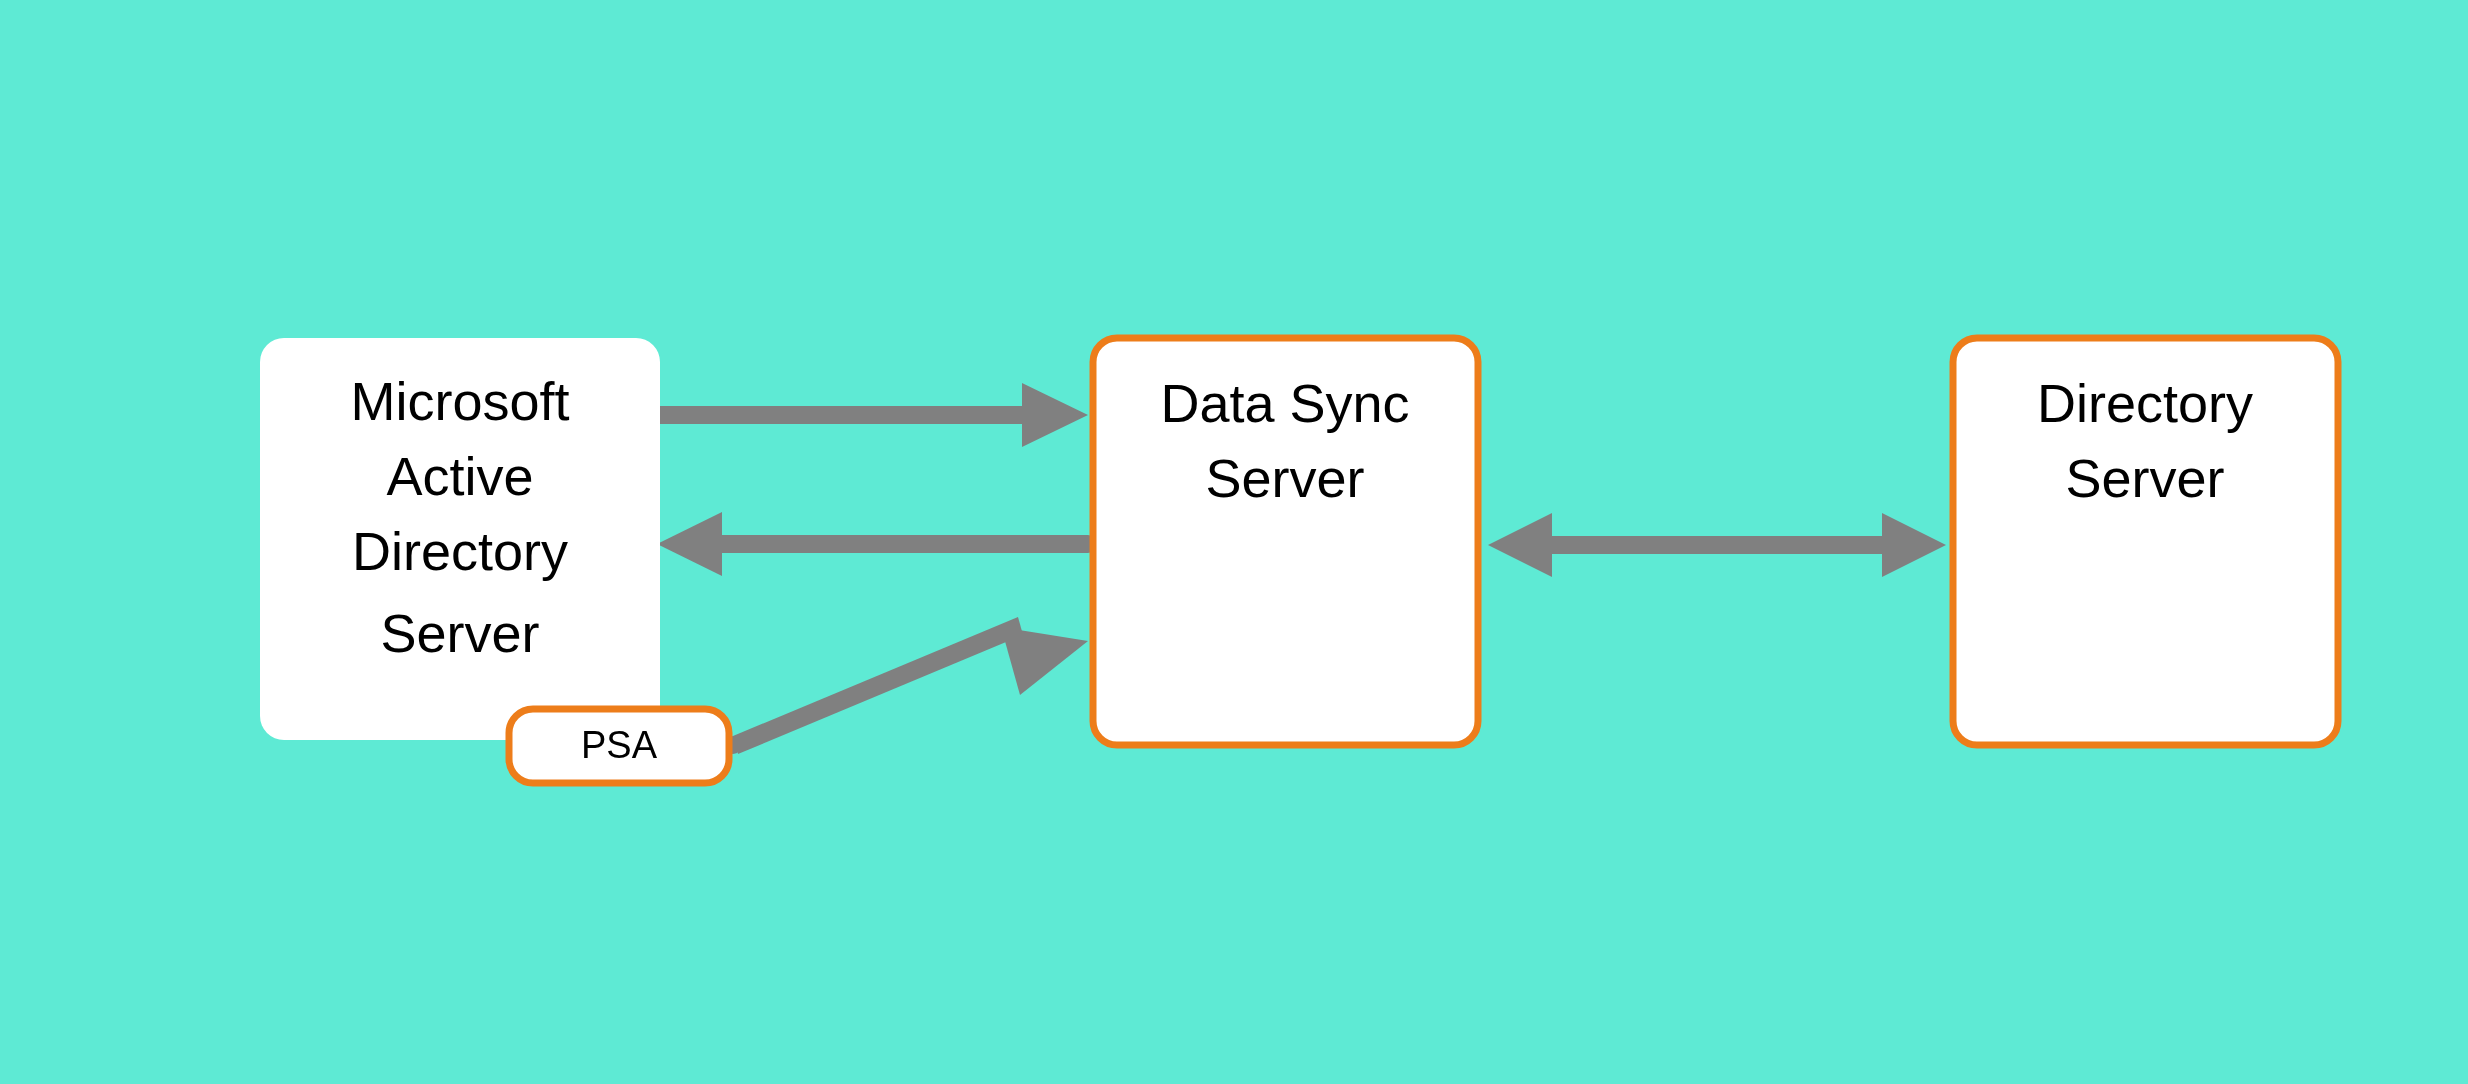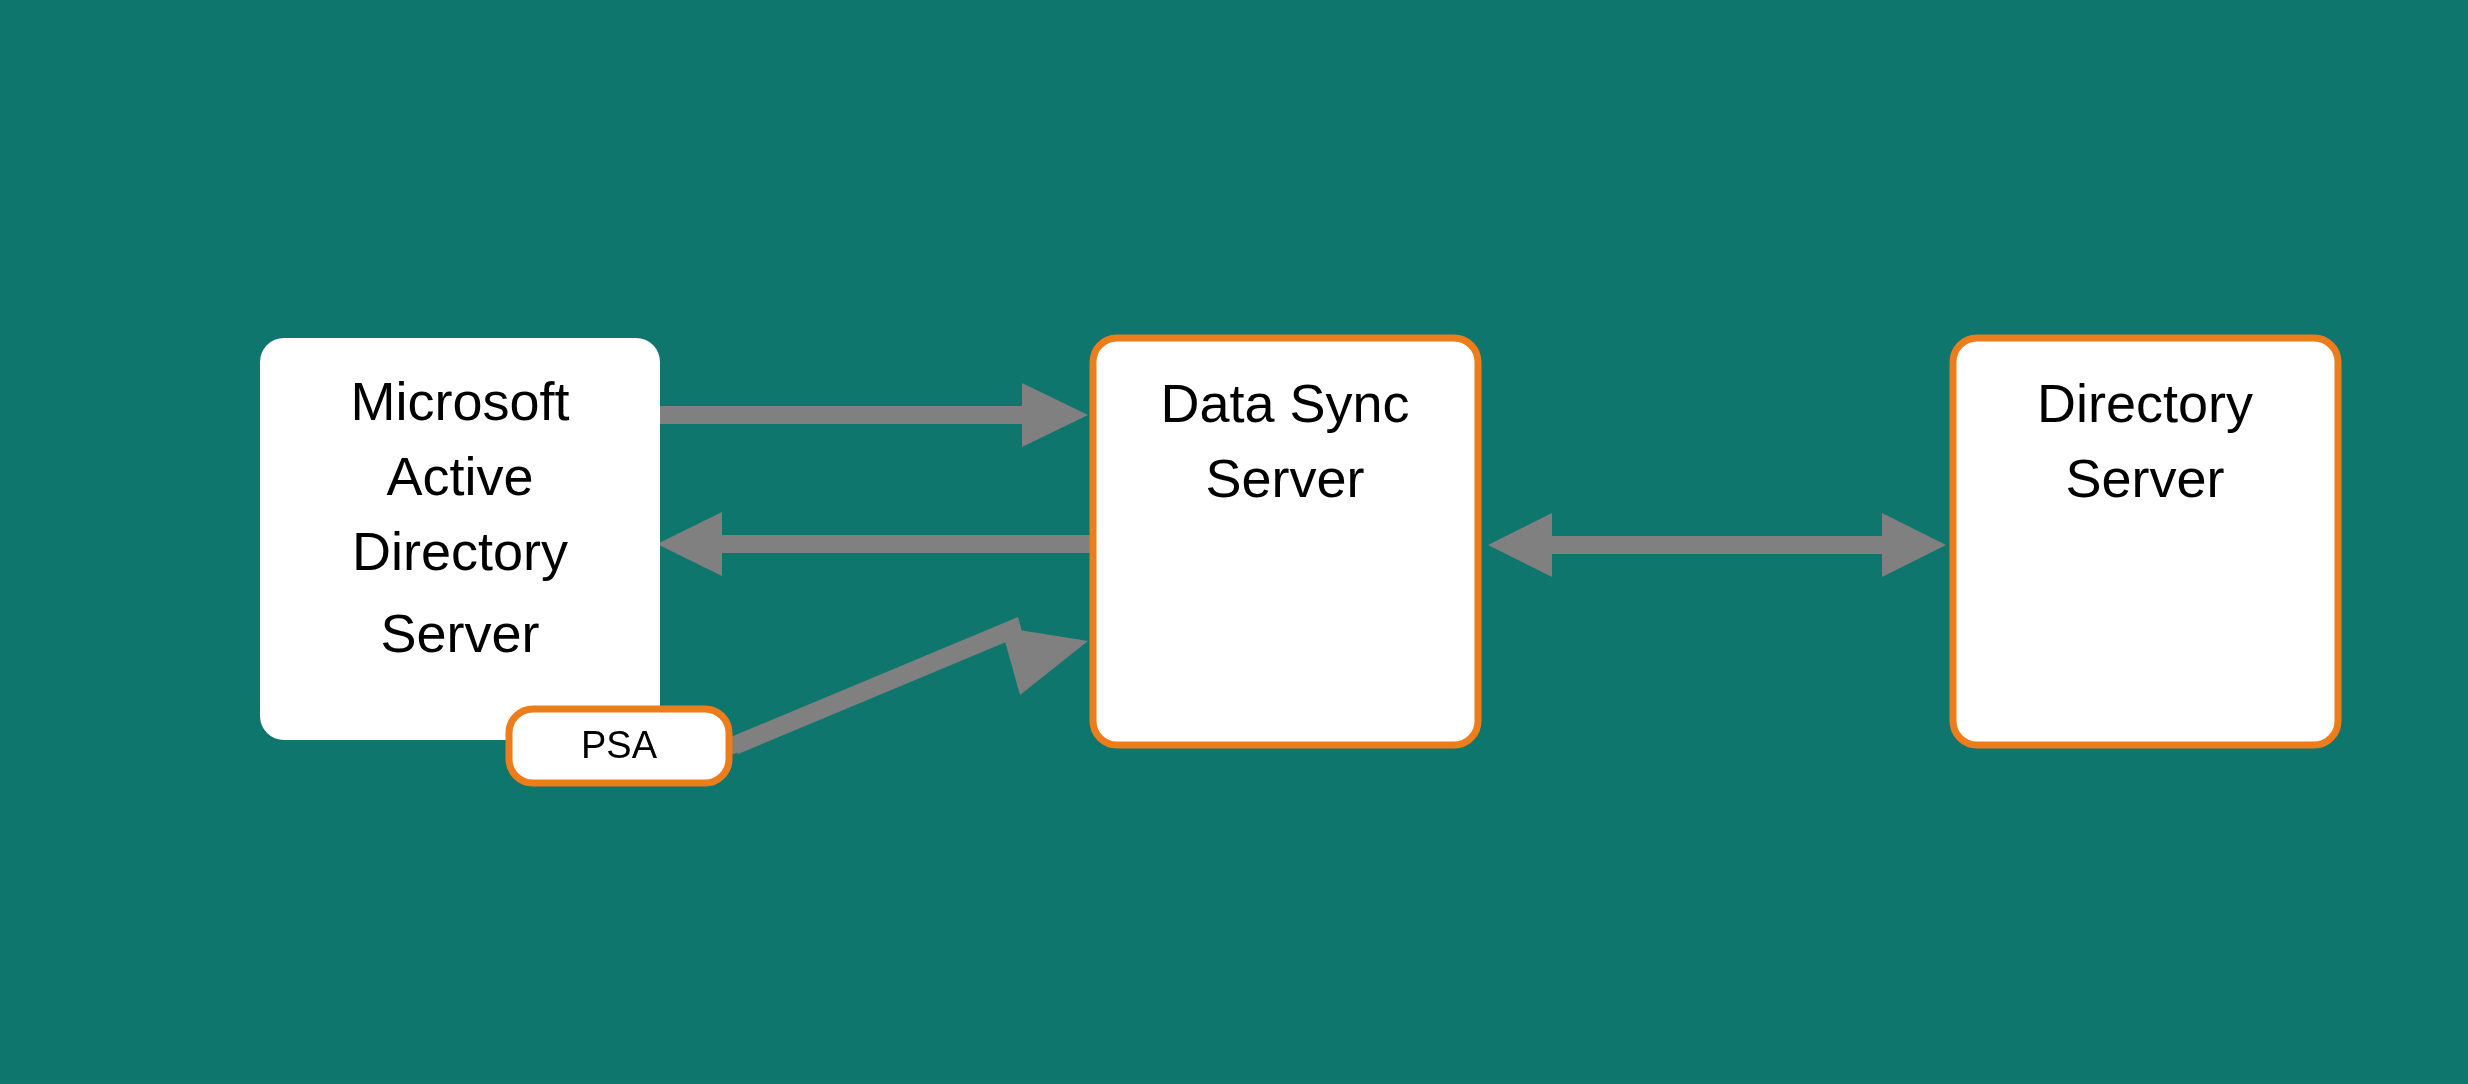--- a/index.html
+++ b/index.html
@@ -37,21 +37,21 @@
   .node-label-lg {
     font-size: 54px;
   }
   .node-label-sm {
     font-size: 38px;
   }
 </style>
 </head>
 <body>
 
-<div id="diagram-root" style="background: #0f766e; text-decoration: underline;">
+<div id="diagram-root" style="background: #5eead4; text-decoration: underline;">
 
   <svg class="canvas" viewBox="0 0 2468 1084" xmlns="http://www.w3.org/2000/svg">
 
     <g>
 
       <g>
 
         <circle cx="656" cy="415" r="9" fill="#808080"></circle>
 
         <rect x="656" y="406" width="374" height="18" fill="#808080"></rect>

